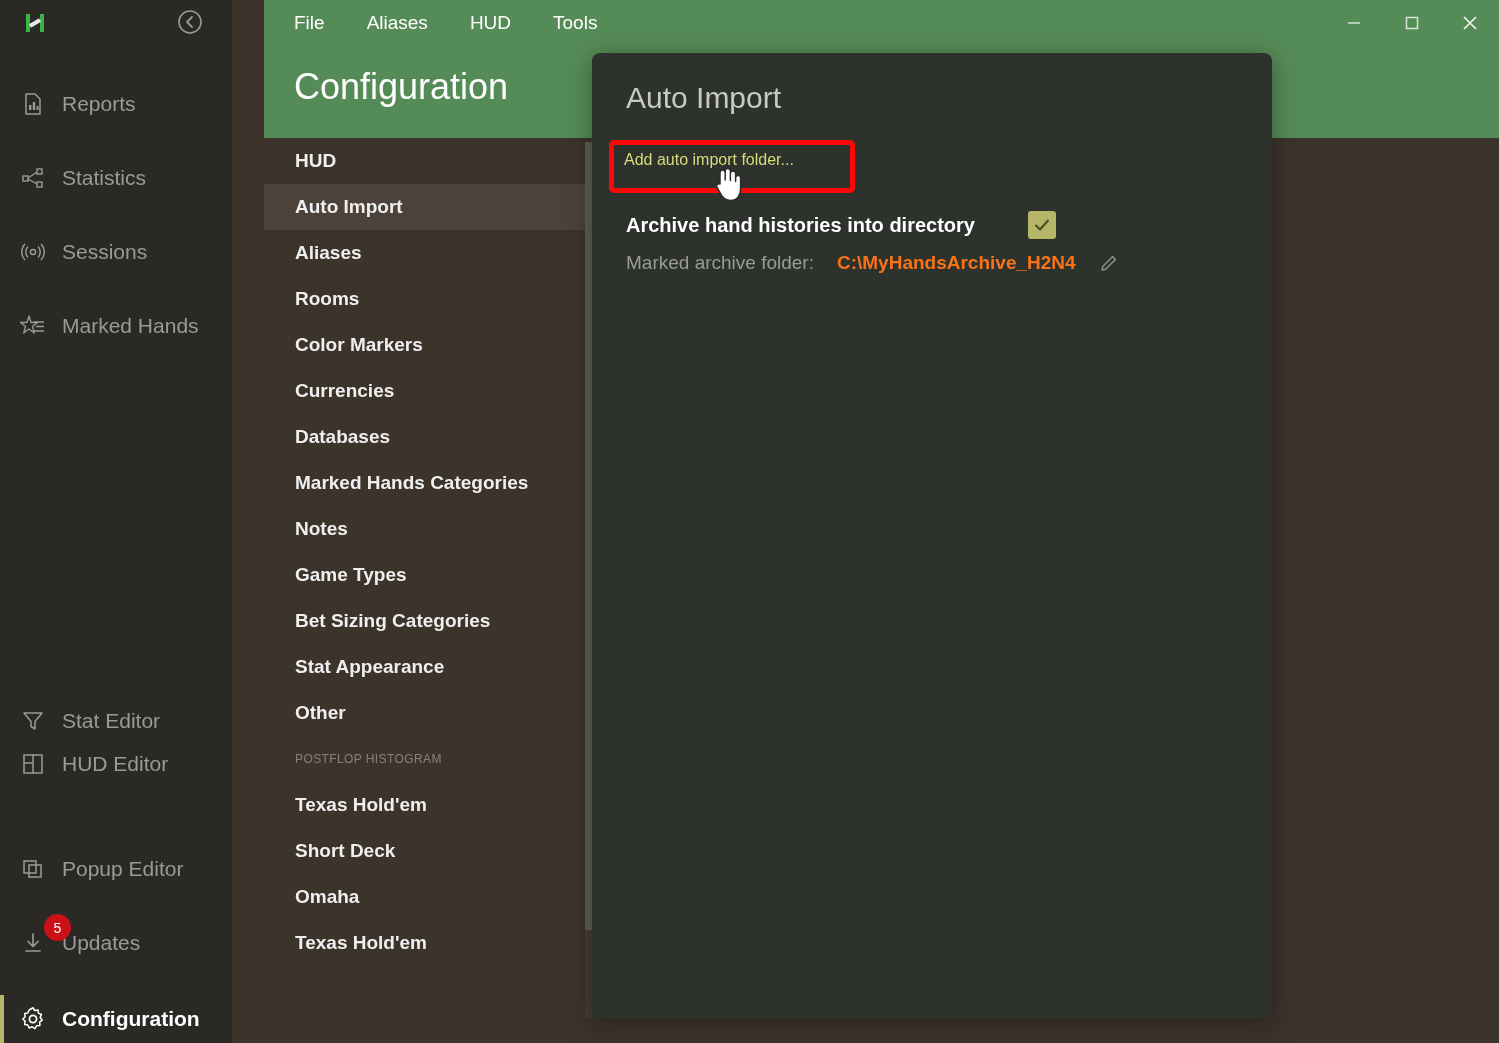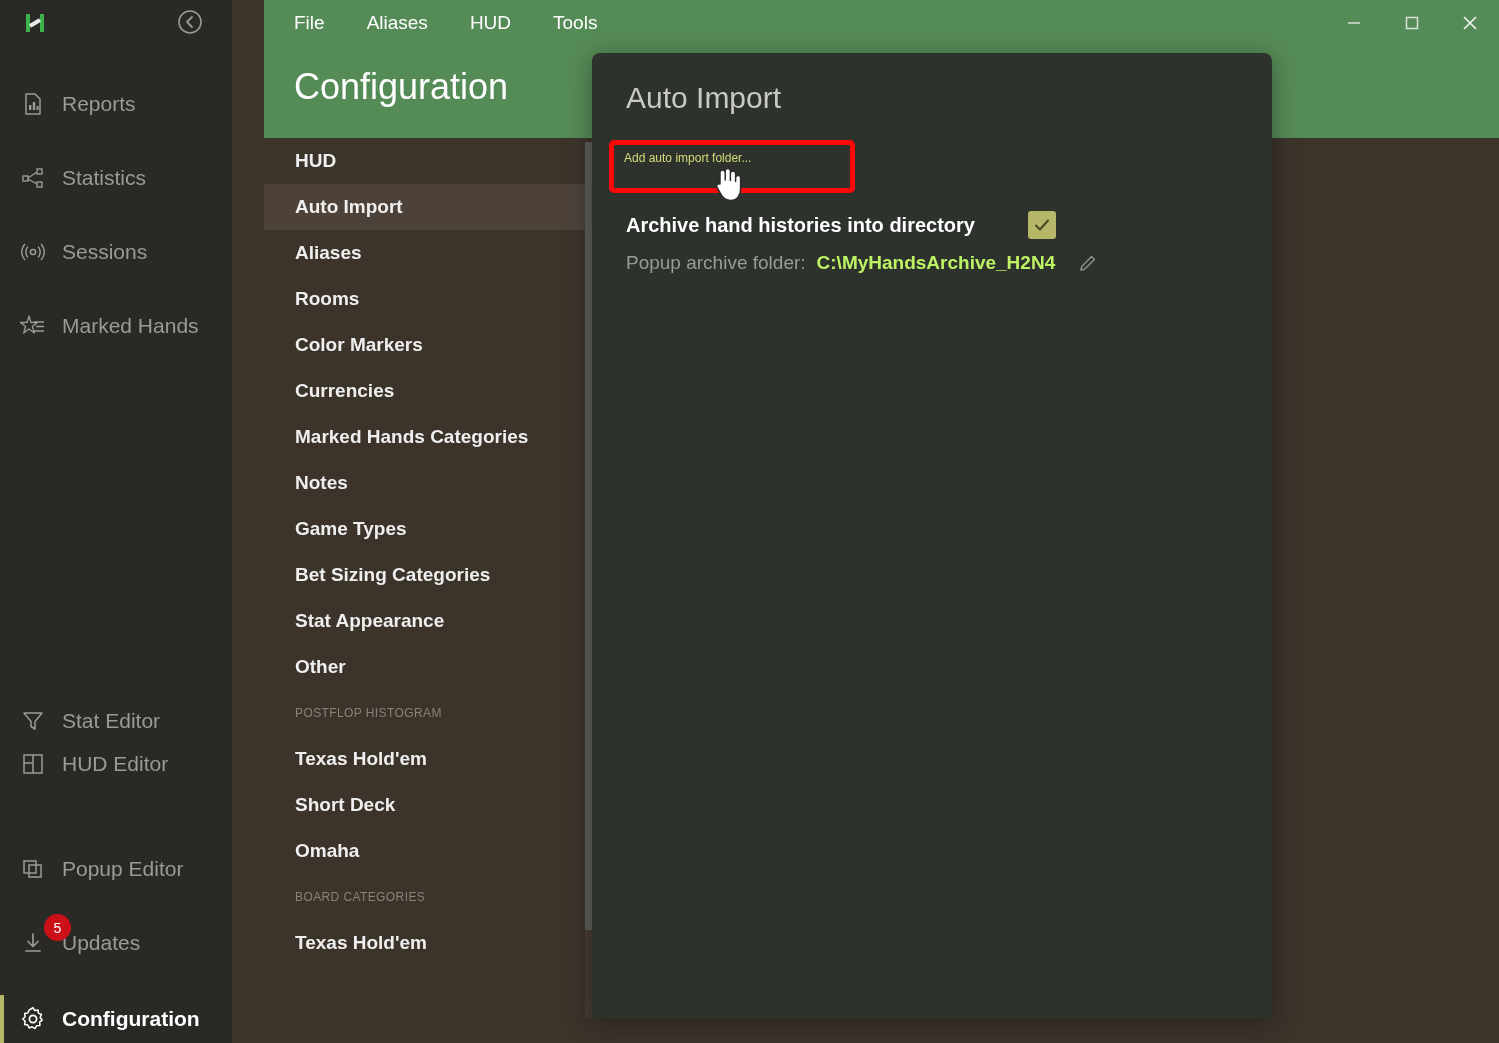--- a/index.html
+++ b/index.html
@@ -165,21 +165,21 @@
     position: absolute; left: 34px; top: 28px;
     color: #c9c9c4;
     font-size: 30px;
     font-weight: 300;
   }
   #add-folder-btn {
     position: absolute;
     left: 20px; top: 88px;
     padding: 10px 12px;
     color: #d8dc79;
-    font-size: 12px;
+    font-size: 16px;
     cursor: pointer;
     white-space: nowrap;
   }
   #highlight-box {
     position: absolute;
     left: 609px; top: 140px;
     width: 246px; height: 53px;
     border: 5px solid #fb0808;
     border-radius: 5px;
     box-sizing: border-box;
@@ -209,24 +209,24 @@
     position: absolute;
     left: 34px; top: 199px;
     display: flex; align-items: center;
   }
   #change-folder-label {
     color: #9b9b95;
     font-size: 19px;
     white-space: nowrap;
   }
   #change-folder-value {
-    color: #bef264;
+    color: #f97316;
     font-size: 19px;
     font-weight: bold;
-    margin-left: 11px;
+    margin-left: 23px;
     white-space: nowrap;
   }
   #edit-folder-icon {
     margin-left: 22px;
     cursor: pointer;
     display: flex; align-items: center;
   }
 
   
   #cursor {
@@ -388,31 +388,31 @@
   <div id="page-title">Configuration</div>
 </div>
 
 <div id="config-list">
   <div class="cfg-item">HUD</div>
   <div class="cfg-item selected">Auto Import</div>
   <div class="cfg-item">Aliases</div>
   <div class="cfg-item">Rooms</div>
   <div class="cfg-item">Color Markers</div>
   <div class="cfg-item">Currencies</div>
+  <div class="cfg-item">Databases</div>
   <div class="cfg-item">Marked Hands Categories</div>
   <div class="cfg-item">Notes</div>
   <div class="cfg-item">Game Types</div>
   <div class="cfg-item">Bet Sizing Categories</div>
   <div class="cfg-item">Stat Appearance</div>
   <div class="cfg-item">Other</div>
   <div class="cfg-section">POSTFLOP HISTOGRAM</div>
   <div class="cfg-item">Texas Hold'em</div>
   <div class="cfg-item">Short Deck</div>
   <div class="cfg-item">Omaha</div>
-  <div class="cfg-section">BOARD CATEGORIES</div>
   <div class="cfg-item">Texas Hold'em</div>
 </div>
 <div id="cfg-scroll-track"></div>
 <div id="cfg-scroll-thumb"></div>
 
 <div id="detail-panel">
 
   <div id="detail-title">Auto Import</div>
 
   <div id="add-folder-btn">Add auto import folder...</div>
@@ -420,21 +420,21 @@
   <div id="archive-row">
     <span id="archive-label">Archive hand histories into directory</span>
     <span id="archive-check">
       <svg width="20" height="20" viewBox="0 0 20 20">
         <path d="M4 10.5 L8 14.5 L16 5.5" stroke="#4a4a28" stroke-width="2" fill="none" stroke-linecap="round" stroke-linejoin="round"></path>
       </svg>
     </span>
   </div>
 
   <div id="change-folder-row">
-    <span id="change-folder-label">Popup archive folder:</span>
+    <span id="change-folder-label">Marked archive folder:</span>
     <span id="change-folder-value">C:\MyHandsArchive_H2N4</span>
     <span id="edit-folder-icon">
       <svg width="22" height="22" viewBox="0 0 22 22">
         <path d="M4 18 L4.8 14.4 L14.6 4.6 L17.4 7.4 L7.6 17.2 Z" stroke="#8d938d" stroke-width="1.4" fill="none" stroke-linejoin="round"></path>
       </svg>
     </span>
   </div>
 </div>
 
 <div id="highlight-box"></div>

